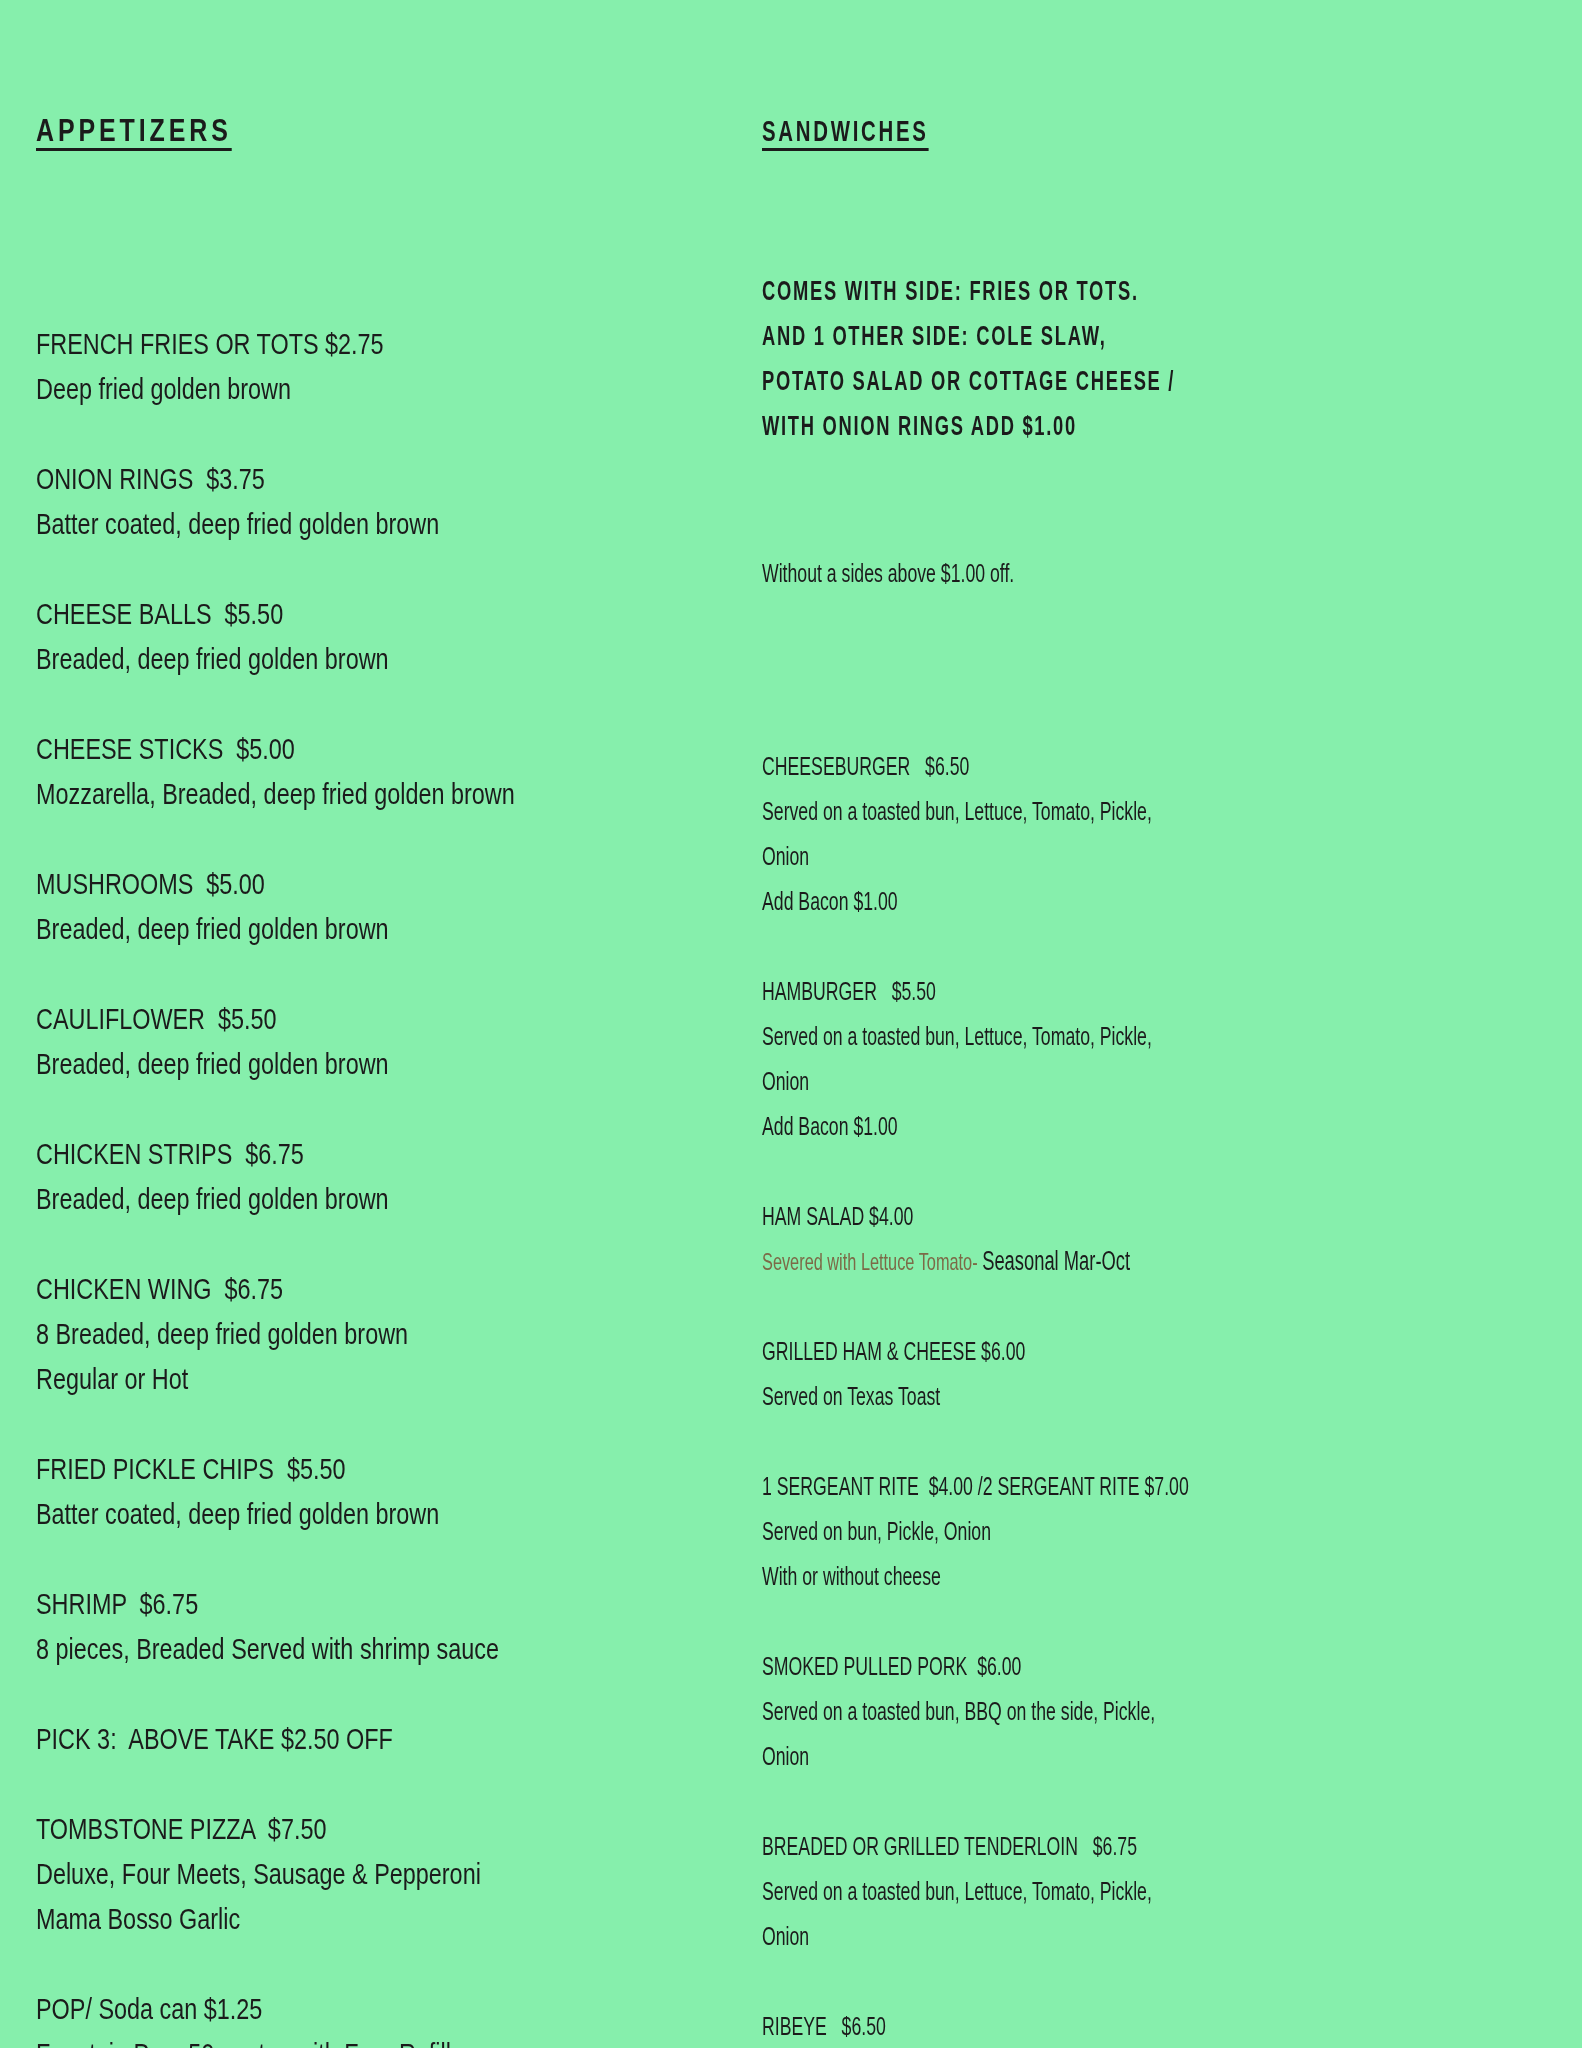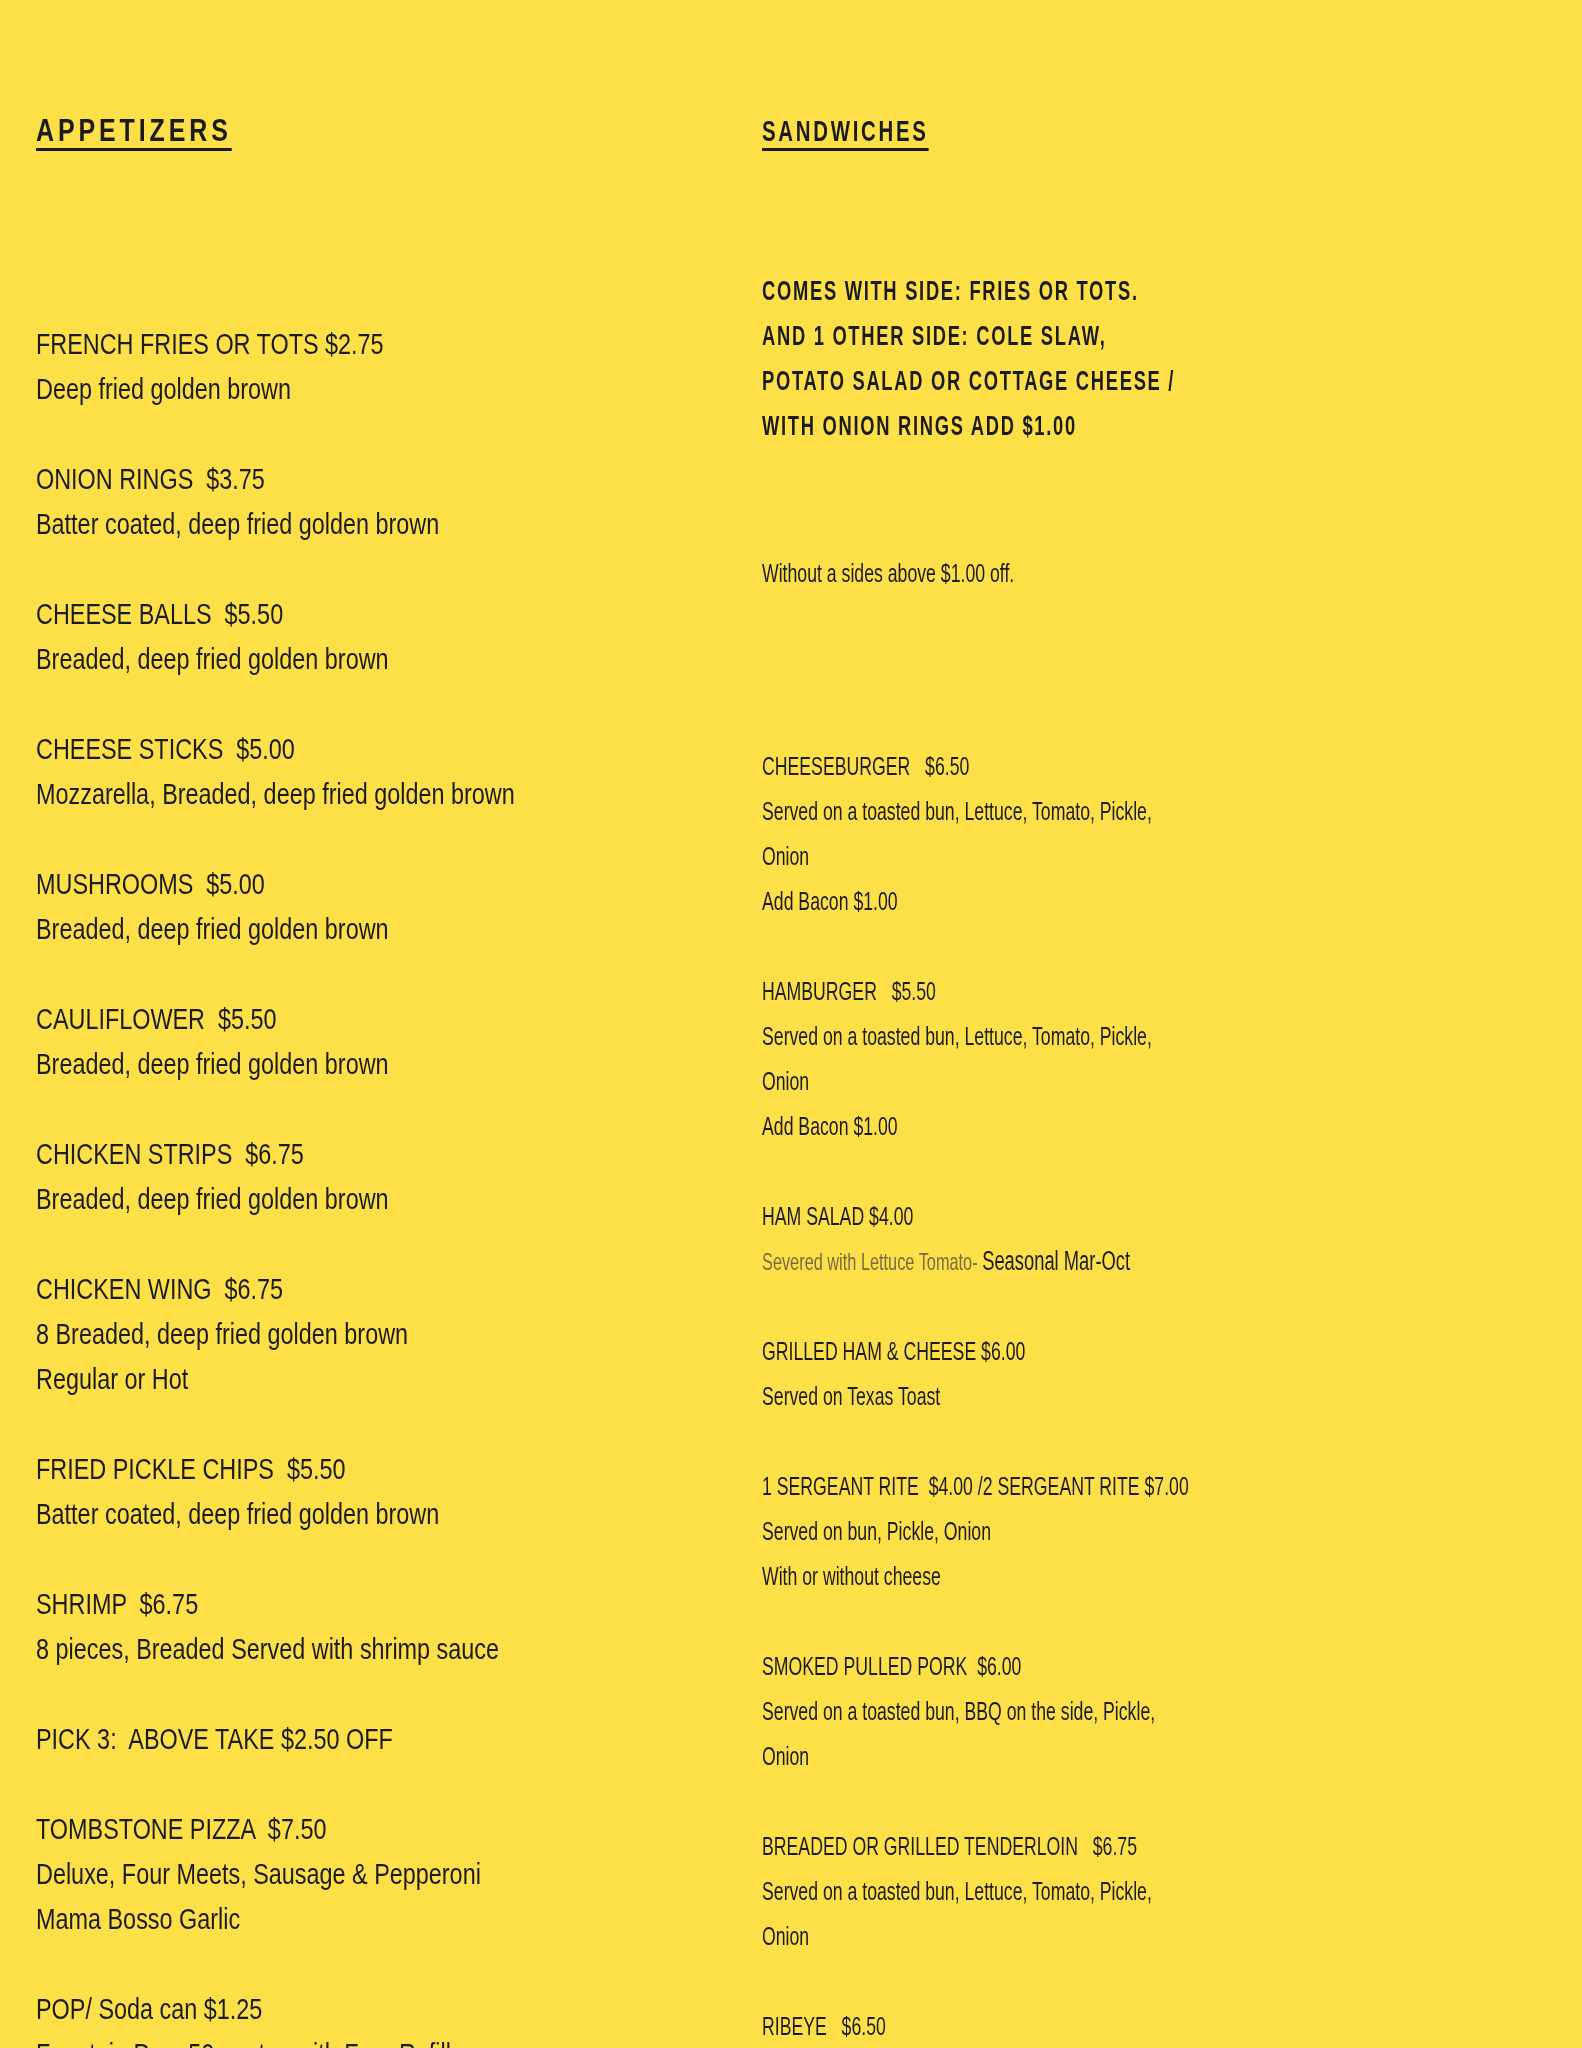--- a/index.html
+++ b/index.html
@@ -3,21 +3,21 @@
 <meta charset="utf-8">
 <style>
   html, body { margin: 0; padding: 0; }
   body {
     width: 1582px; height: 2048px;
     background: #ffffff;
     overflow: hidden;
     font-family: "Liberation Sans", sans-serif;
     color: #1b1b1b;
   }
-  .page { position: absolute; top: 0; left: 0; width: 1582px; height: 2048px; background: #fde047; }
+  .page { position: absolute; top: 0; left: 0; width: 1582px; height: 2048px; background: #86efac; }
 
   .col {
     position: absolute;
     top: 18px;
     transform-origin: top left;
     white-space: pre-wrap;
   }
   .col-left {
     left: 36px;
     width: 700px;

